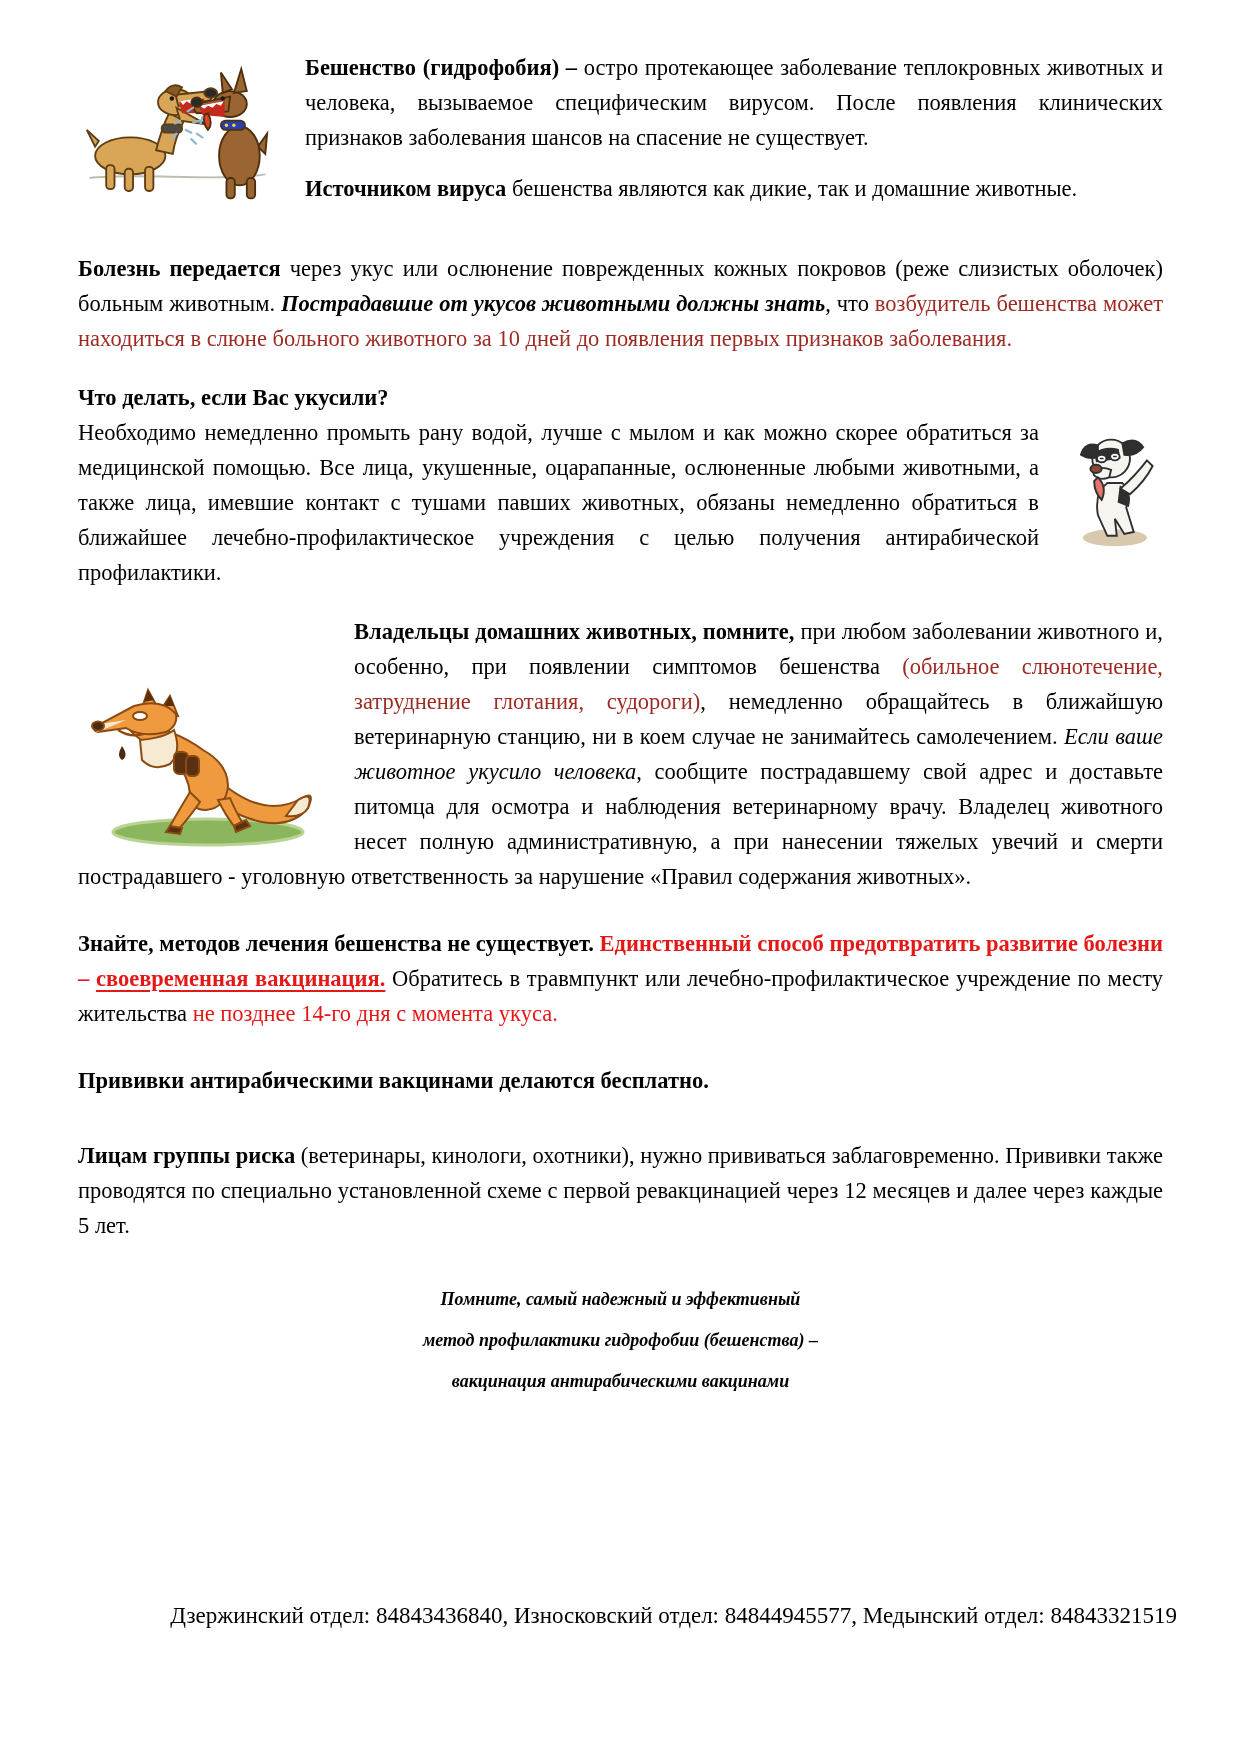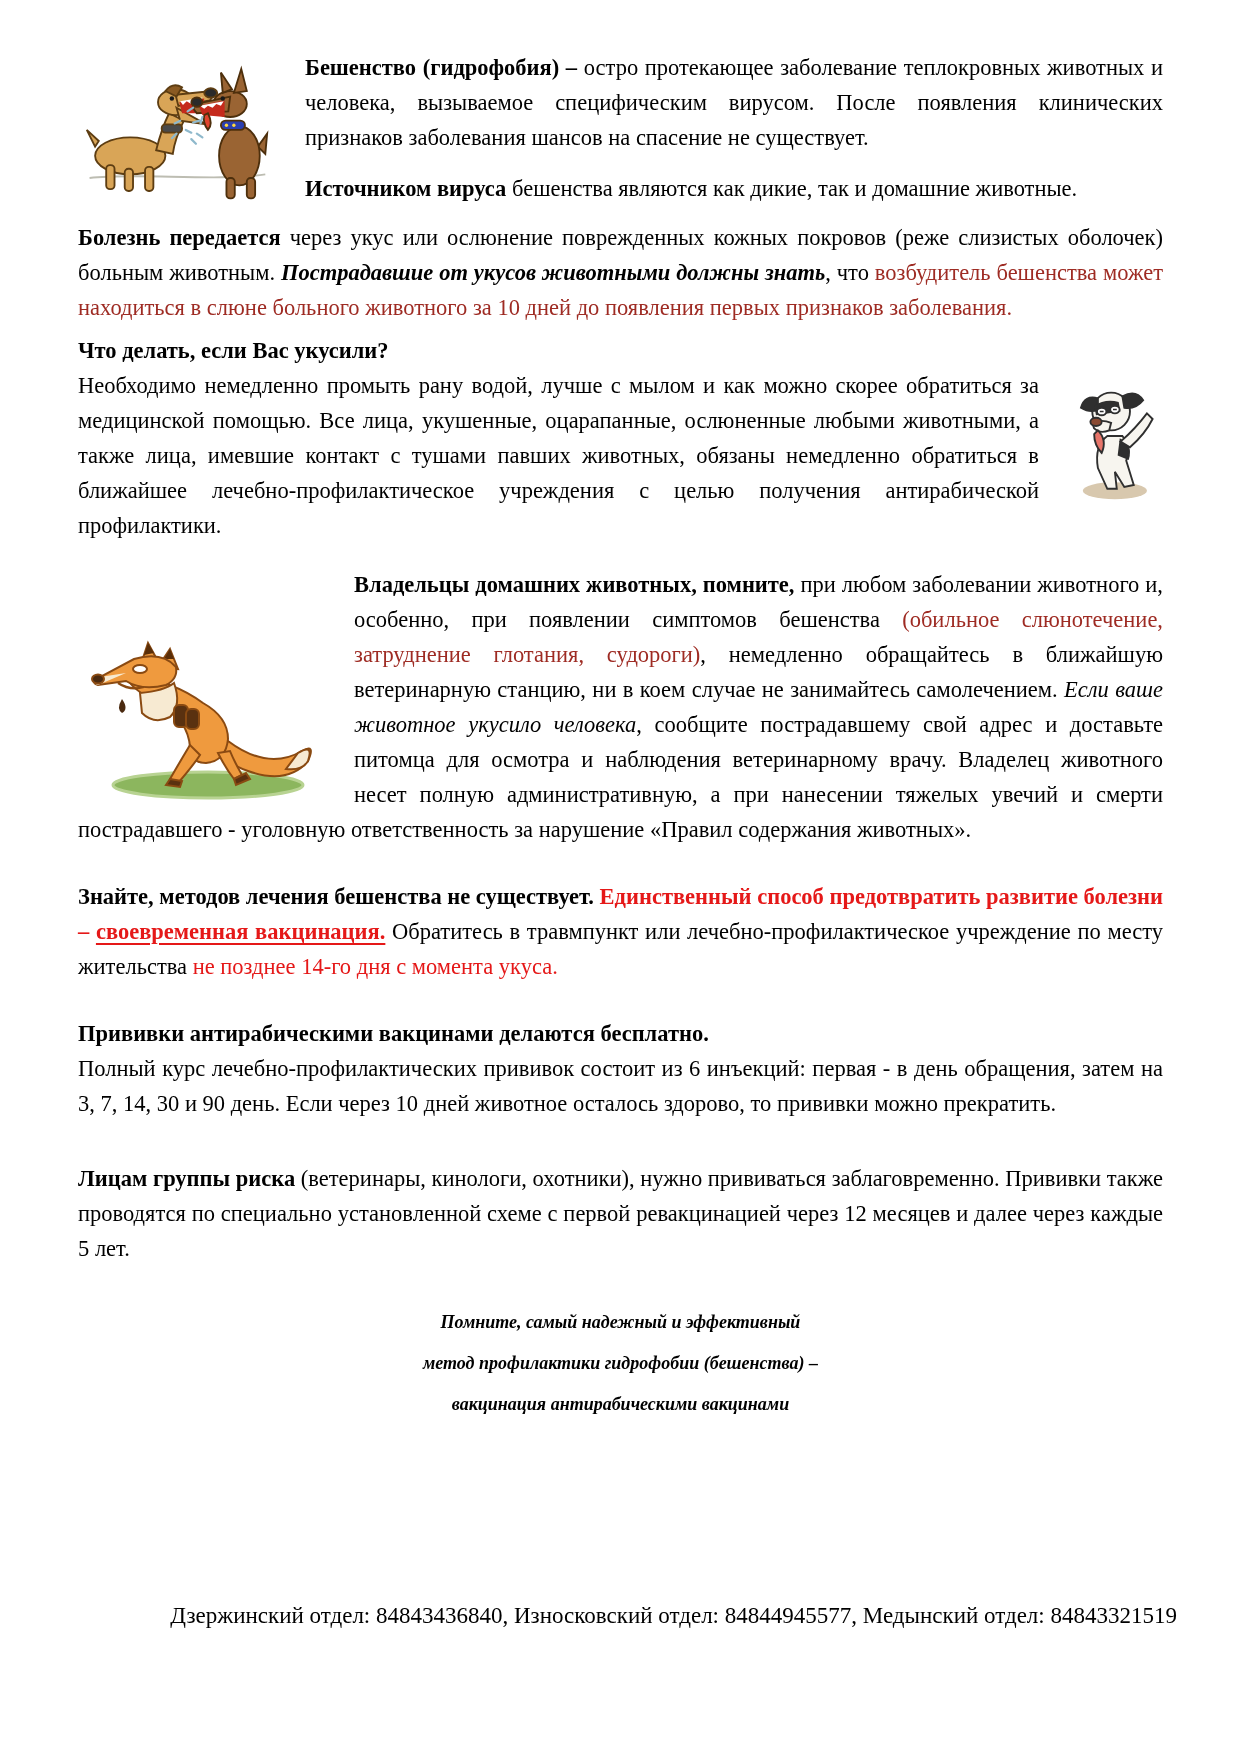--- a/index.html
+++ b/index.html
@@ -29,22 +29,22 @@
   .dred{color:#9e2b23;}
   .bred{color:#e51818;font-weight:bold;}
   .red{color:#e51818;}
   .u{text-decoration:underline;text-decoration-thickness:2px;text-underline-offset:4px;}
   .sec-intro{margin-top:22px;}
   .float-dogs{
     float:left;width:185px;height:165px;
     margin:-10px 36px 0 6px;
   }
   .gap-small{height:16px;}
-  .sec-transmission{margin-top:14px;}
-  .sec-bitten{margin-top:8px;}
+  .sec-transmission{margin-top:45px;}
+  .sec-bitten{margin-top:24px;}
   .float-crazydog{
     float:right;width:100px;height:132px;
     margin:2px 0 0 24px;
   }
   .sec-owners{margin-top:24px;}
   .float-fox{
     float:left;width:242px;height:240px;
     margin:0 34px 0 0;
     position:relative;
   }
@@ -194,21 +194,20 @@
       </div>
       <p class="just"><span class="b">Владельцы домашних животных, помните, </span><span>при любом заболевании животного и, особенно, при появлении симптомов бешенства </span><span class="dred">(обильное слюнотечение, затруднение глотания, судороги)</span><span>, немедленно обращайтесь в ближайшую ветеринарную станцию, ни в коем случае не занимайтесь самолечением. </span><span class="i">Если ваше животное укусило человека</span><span>, сообщите пострадавшему свой адрес и доставьте питомца для осмотра и наблюдения ветеринарному врачу. Владелец животного несет полную административную, а при нанесении тяжелых увечий и смерти пострадавшего - уголовную ответственность за нарушение «Правил содержания животных».</span></p>
     </div>
 
     <div class="sec-know">
       <p class="just"><span class="b">Знайте, методов лечения бешенства не существует. </span><span class="bred">Единственный способ предотвратить развитие болезни – </span><span class="bred u">своевременная вакцинация.</span><span> Обратитесь в травмпункт или лечебно-профилактическое учреждение по месту жительства </span><span class="red">не позднее 14-го дня с момента укуса.</span></p>
     </div>
 
     <div class="sec-vacc">
       <p class="b">Прививки антирабическими вакцинами делаются бесплатно.</p>
-      <p class="just">Полный курс лечебно-профилактических прививок состоит из 6 инъекций: первая -  в день обращения, затем на 3, 7, 14, 30 и 90 день. Если через 10 дней животное осталось здорово, то прививки можно прекратить.</p>
     </div>
 
     <div class="sec-risk">
       <p class="just"><span class="b">Лицам группы риска </span><span>(ветеринары, кинологи, охотники), нужно прививаться заблаговременно. Прививки также проводятся по специально установленной схеме с первой ревакцинацией через 12 месяцев и далее через каждые 5 лет.</span></p>
     </div>
 
     <div class="slogan">
       <div>Помните, самый надежный и эффективный</div>
       <div>метод профилактики гидрофобии (бешенства) –</div>
       <div>вакцинация антирабическими вакцинами</div>

